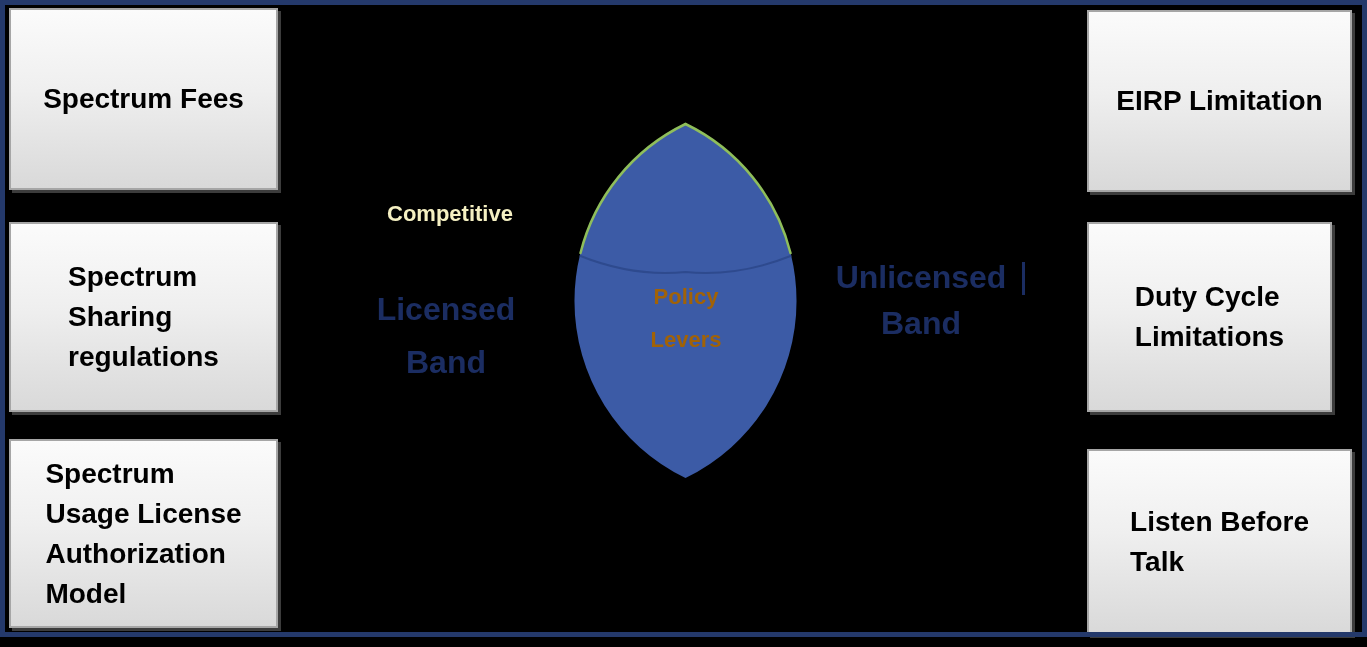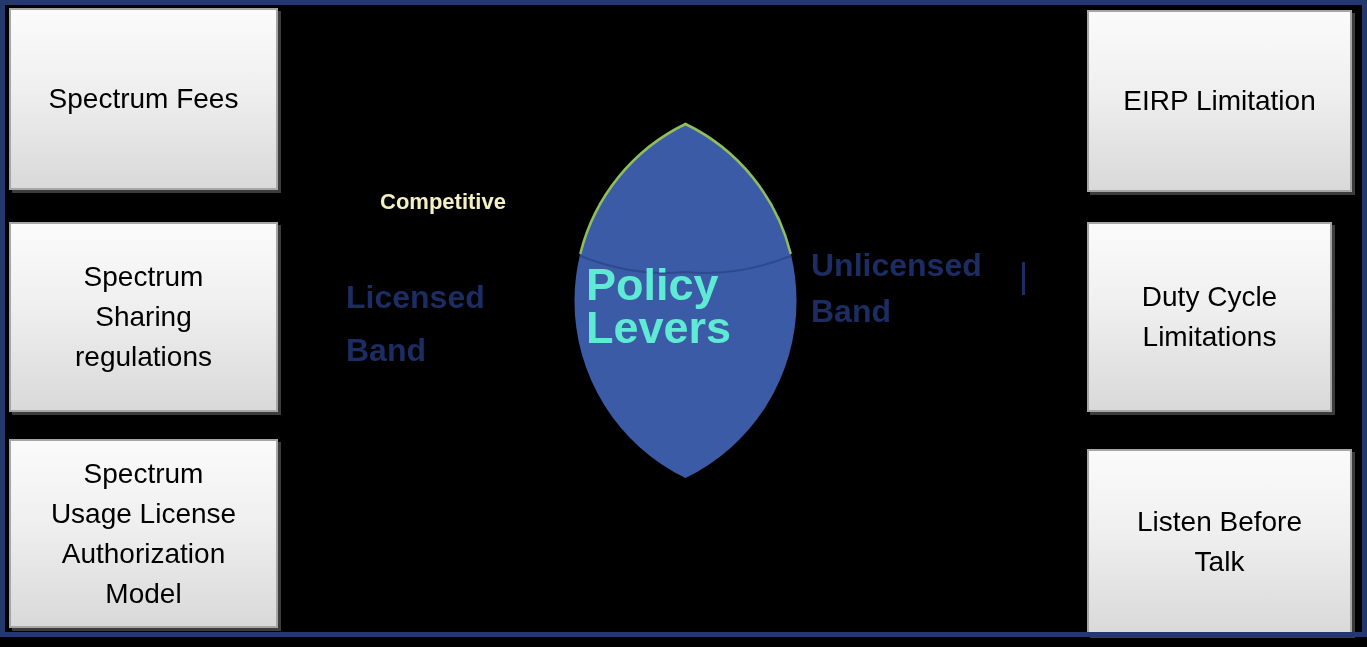--- a/index.html
+++ b/index.html
@@ -17,50 +17,50 @@
     box-sizing:border-box;
     pointer-events:none;
   }
   .box {
     position:absolute;
     background:linear-gradient(180deg,#FBFBFB 0%, #EFEFEF 45%, #D9D9D9 100%);
     border:2px solid #A6A6A6;
     box-sizing:border-box;
     box-shadow:3px 3px 0 rgba(110,110,110,0.55);
     display:flex; align-items:center; justify-content:center;
-    text-align:center;
     color:#000000;
     font-size:28px; line-height:40px;
     white-space:pre-line;
+    font-weight:bold;
   }
   .box-l1 { left:9px;    top:8px;   width:269px; height:182px; }
   .box-l2 { left:9px;    top:222px; width:269px; height:190px; }
   .box-l3 { left:9px;    top:439px; width:269px; height:189px; }
   .box-r1 { left:1087px; top:10px;  width:265px; height:182px; }
   .box-r2 { left:1087px; top:222px; width:245px; height:190px; }
   .box-r3 { left:1087px; top:440px; width:265px; height:186px;margin-top:9px; }
 
   .lens-svg { position:absolute; left:0; top:0; width:1367px; height:647px; }
 
-  .label { position:absolute; white-space:pre-line; text-align:left; font-weight:bold; }
+  .label { position:absolute; white-space:pre-line; text-align:center; font-weight:bold;margin-top:12px; }
   .label-competitive {
     left:380px; top:190px; width:140px;
     color:#F5F0C2; font-size:22px; line-height:24px;
   }
   .label-licensed {
     left:346px; top:271px; width:200px;
     color:#1B2D62; font-size:32px; line-height:53px;
   }
   .label-unlicensed {
     left:811px; top:242px; width:220px;
     color:#1B2D62; font-size:32px; line-height:46px;
   }
   .label-policy {
     left:586px; top:263px; width:200px;
-    color:#5eead4; font-size:45px; line-height:43px;
+    color:#a16207; font-size:22px; line-height:43px;
   }
   .cursor-artifact {
     position:absolute; left:1022px; top:262px;
     width:3px; height:33px; background:#1B2D62;
   }
 </style>
 </head>
 <body>
 
 <div class="canvas">

